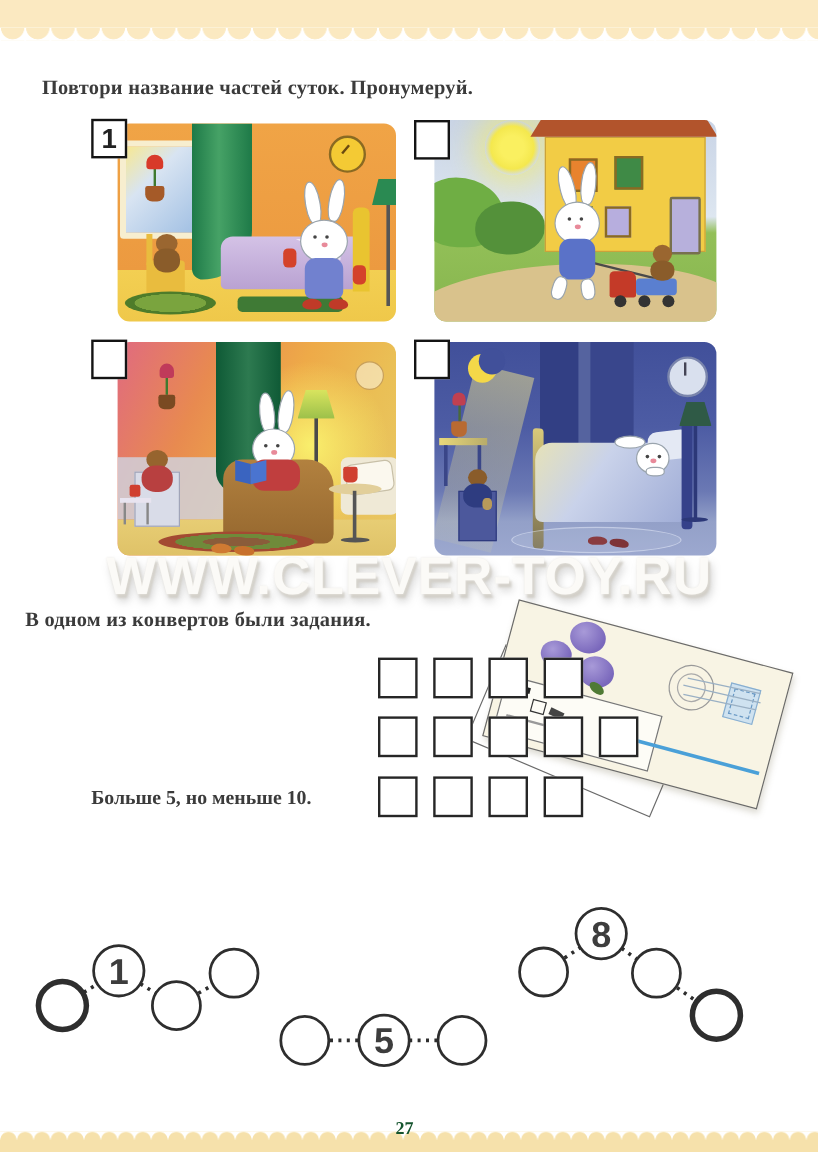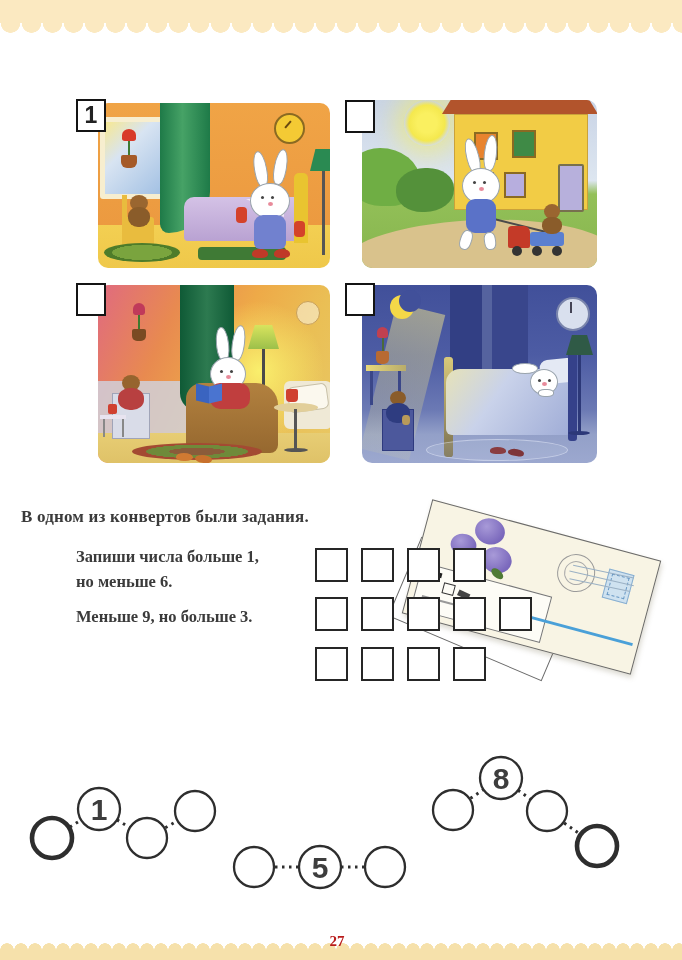--- a/index.html
+++ b/index.html
@@ -12,21 +12,21 @@
   .border-top::after{content:"";position:absolute;left:0;right:0;top:100%;height:11px;
       background:radial-gradient(circle at 50% 0,#fbe9c1 0 9.5px,rgba(0,0,0,0) 10px);
       background-size:21px 11px;background-repeat:repeat-x;}
   .border-bottom{position:absolute;left:0;right:0;top:950px;height:10px;background:#f6e1ab;z-index:8;}
   .border-bottom::before{content:"";position:absolute;left:0;right:0;top:-7px;height:7px;
       background:radial-gradient(circle at 50% 100%,#f6e1ab 0 6.5px,rgba(0,0,0,0) 7px);
       background-size:14px 7px;background-repeat:repeat-x;}
   .notch{position:absolute;left:311px;top:942px;width:52px;height:52px;border-radius:50%;
       background:#fff;z-index:8;}
   .page-num{position:absolute;left:318px;top:933px;width:38px;text-align:center;
-      font:600 15px "Liberation Serif",serif;color:#b91c1c;z-index:9;}
+      font:600 15px "Liberation Serif",serif;color:#14532d;z-index:9;}
 
   
   .heading{position:absolute;font-weight:bold;font-size:17px;color:#3b3b3b;letter-spacing:.2px;}
   .h1{left:35px;top:63px;}
   .h2{left:21px;top:507px;}
   .h3{left:35px;top:708px;}
   .task{position:absolute;left:76px;font-weight:bold;font-size:16.5px;line-height:25px;color:#3b3b3b;}
   .t1{top:544px;} .t2{top:604px;} .t3{top:652px;}
 
   
@@ -79,20 +79,21 @@
   .node{fill:#fff;stroke:#2e2e2e;stroke-width:2.3;}
   .node.bold{stroke-width:4.6;}
   .node-label{font:bold 30px "Liberation Sans",sans-serif;fill:#3d3d3d;text-anchor:middle;}
 </style>
 </head>
 <body>
 
 <div class="page">
   <div class="border-top"></div>
 
+  <div class="heading h1">Повтори название частей суток. Пронумеруй.</div>
 
   <div class="pic pic1">
     <div class="abs" style="left:2px;top:14px;width:64px;height:72px;background:linear-gradient(135deg,#f7e892 0%,#d8e4f2 35%,#9dbde2 100%);border:5px solid #f7eecf;border-radius:3px;"></div>
     <div class="abs" style="left:30px;top:36px;width:2px;height:18px;background:#3f7a2f;"></div>
     <div class="abs" style="left:24px;top:26px;width:14px;height:12px;background:#d83a2a;border-radius:50% 50% 20% 20%;"></div>
     <div class="abs" style="left:23px;top:52px;width:16px;height:13px;background:#a55a28;border-radius:2px 2px 6px 6px;"></div>
     <div class="abs" style="left:62px;top:0;width:50px;height:130px;background:linear-gradient(90deg,#1e7a48,#46a266 45%,#1e7a48);border-radius:0 0 46px 10px;"></div>
     <div class="abs" style="left:176px;top:10px;width:27px;height:27px;background:#f4ca34;border:2px solid #8a6a22;border-radius:50%;"></div>
     <div class="abs" style="left:189px;top:17px;width:2px;height:9px;background:#6a4a10;transform:rotate(40deg);"></div>
     <div class="abs" style="left:86px;top:94px;width:116px;height:44px;background:linear-gradient(180deg,#d4c2e6,#b9a2d2);border-radius:10px 4px 4px 4px;"></div>
@@ -220,20 +221,21 @@
   <div class="pic-box b2">
       <span></span>
     </div>
   <div class="pic-box b3">
       <span></span>
     </div>
   <div class="pic-box b4">
       <span></span>
     </div>
 
+  <div class="watermark">WWW.CLEVER-TOY.RU</div>
 
   <div class="heading h2">В одном из конвертов были задания.</div>
 
   <div class="env-back"></div>
   <div class="envelope">
     <div class="puff" style="left:28px;top:24px;width:26px;height:22px;"></div>
     <div class="puff" style="left:48px;top:2px;width:30px;height:26px;"></div>
     <div class="puff" style="left:62px;top:28px;width:30px;height:26px;"></div>
     <div class="puff" style="left:42px;top:42px;width:22px;height:18px;"></div>
     <div class="abs" style="left:36px;top:44px;width:14px;height:8px;background:#4f7a34;border-radius:50%;transform:rotate(-30deg);"></div>
@@ -249,26 +251,22 @@
     <div class="abs" style="left:6px;top:62px;width:132px;height:46px;background:#fdfcf6;border:1px solid #777;"></div>
     <div class="abs" style="left:14px;top:68px;width:14px;height:5px;background:#222;"></div>
     <div class="abs" style="left:32px;top:76px;width:10px;height:9px;border:1.5px solid #333;"></div>
     <div class="abs" style="left:48px;top:80px;width:12px;height:6px;background:#444;transform:rotate(10deg);"></div>
     <div class="abs" style="left:96px;top:84px;width:14px;height:5px;background:#222;"></div>
     <div class="abs" style="left:112px;top:90px;width:12px;height:9px;border:1.5px solid #333;"></div>
     <div class="abs" style="left:14px;top:94px;width:42px;height:2px;background:#999;"></div>
     <div class="abs" style="left:118px;top:86px;width:112px;height:2.5px;background:#4aa0d8;"></div>
   </div>
 
-  <div class="task t1">
-    <div>Запиши числа больше 1,</div>
-    <div>но меньше 6.</div>
-  </div>
-  <div class="task t2">
-    <div>Меньше 9, но больше 3.</div>
+  <div class="task t3">
+    <div>Больше 5, но меньше 10.</div>
   </div>
 
   <div class="box-row r1">
       <div class="num-box"></div>
       <div class="num-box"></div>
       <div class="num-box"></div>
       <div class="num-box"></div>
     </div>
   <div class="box-row r2">
       <div class="num-box"></div>

